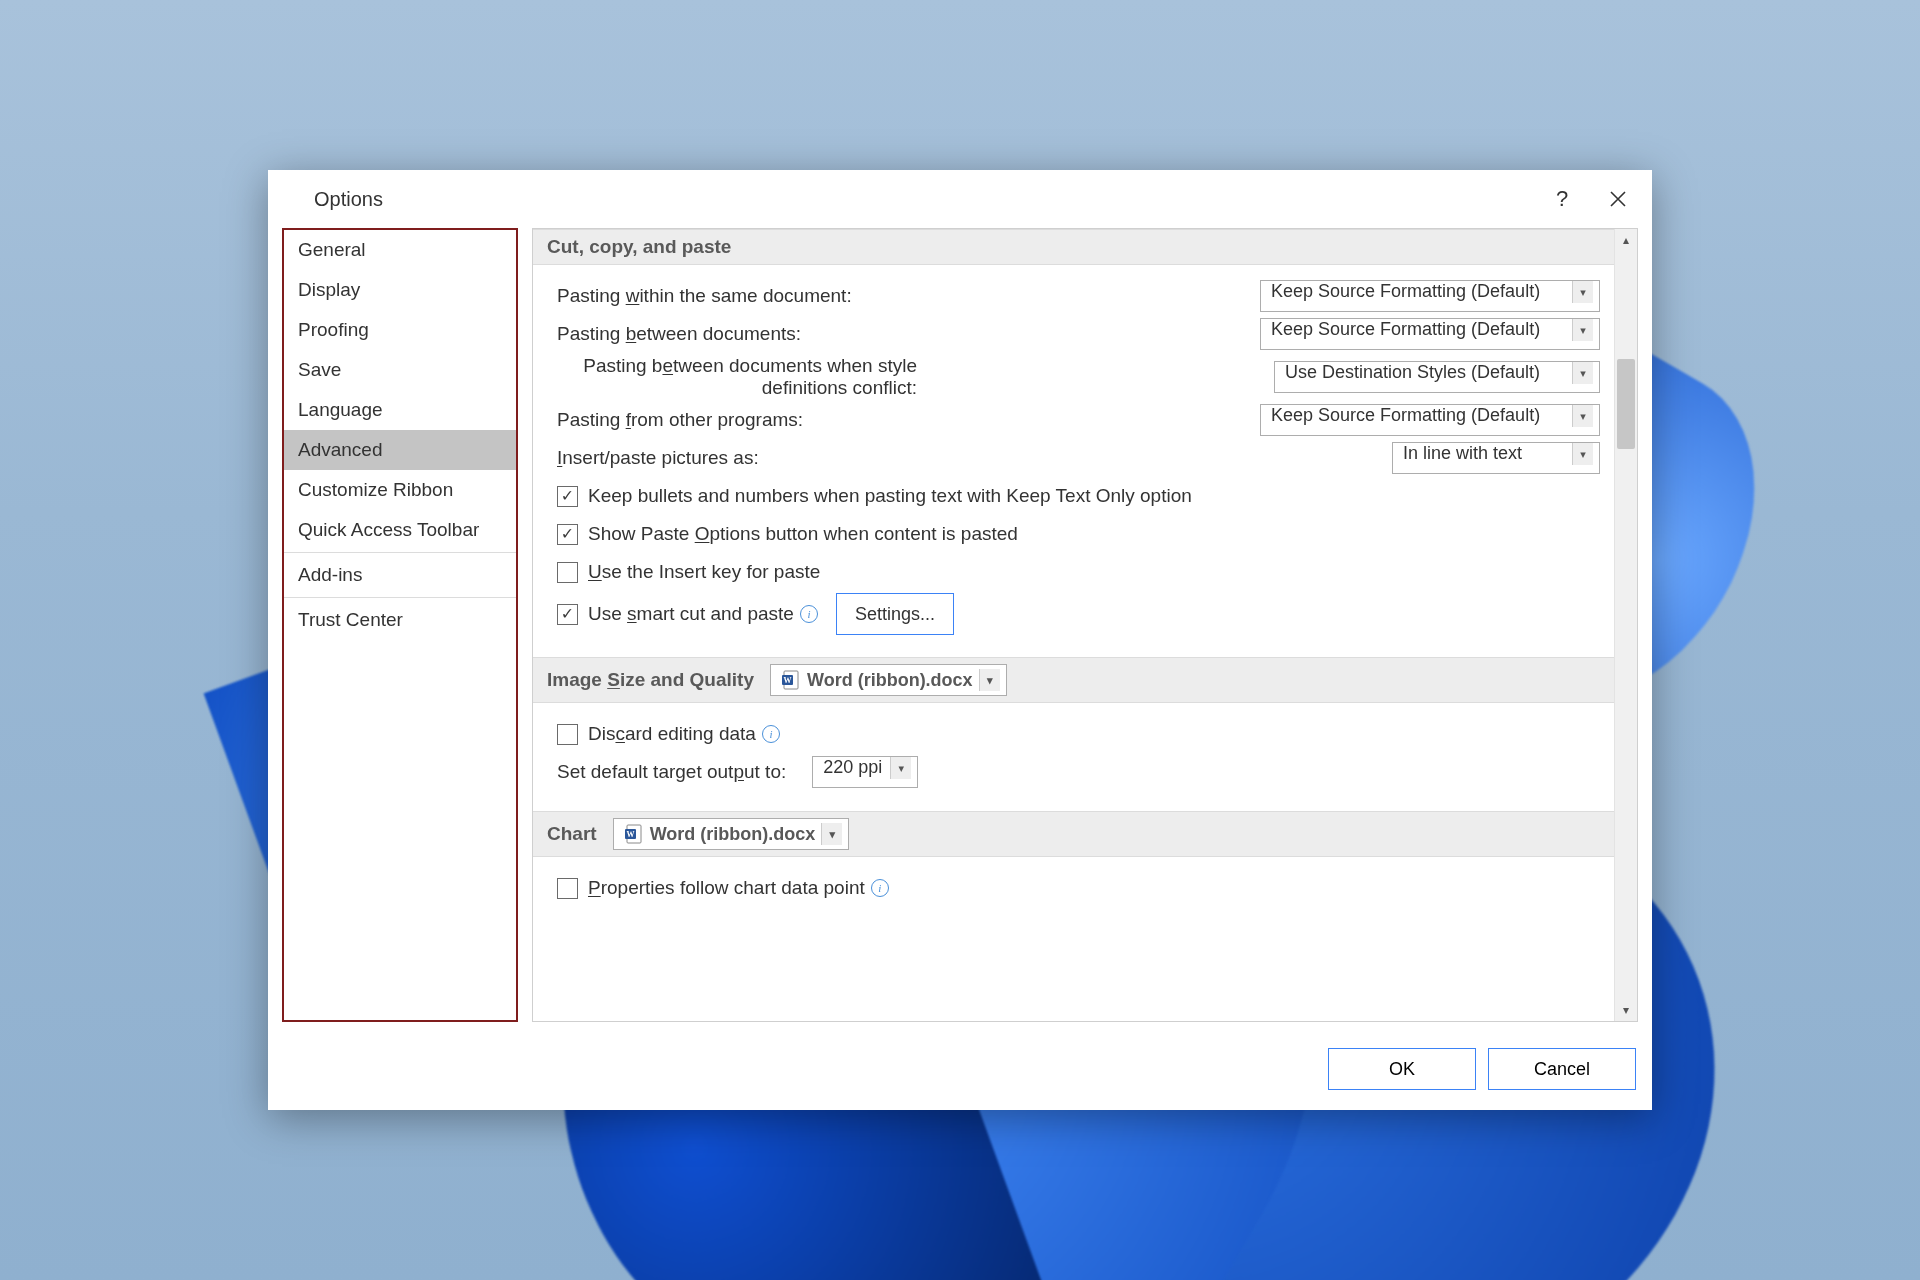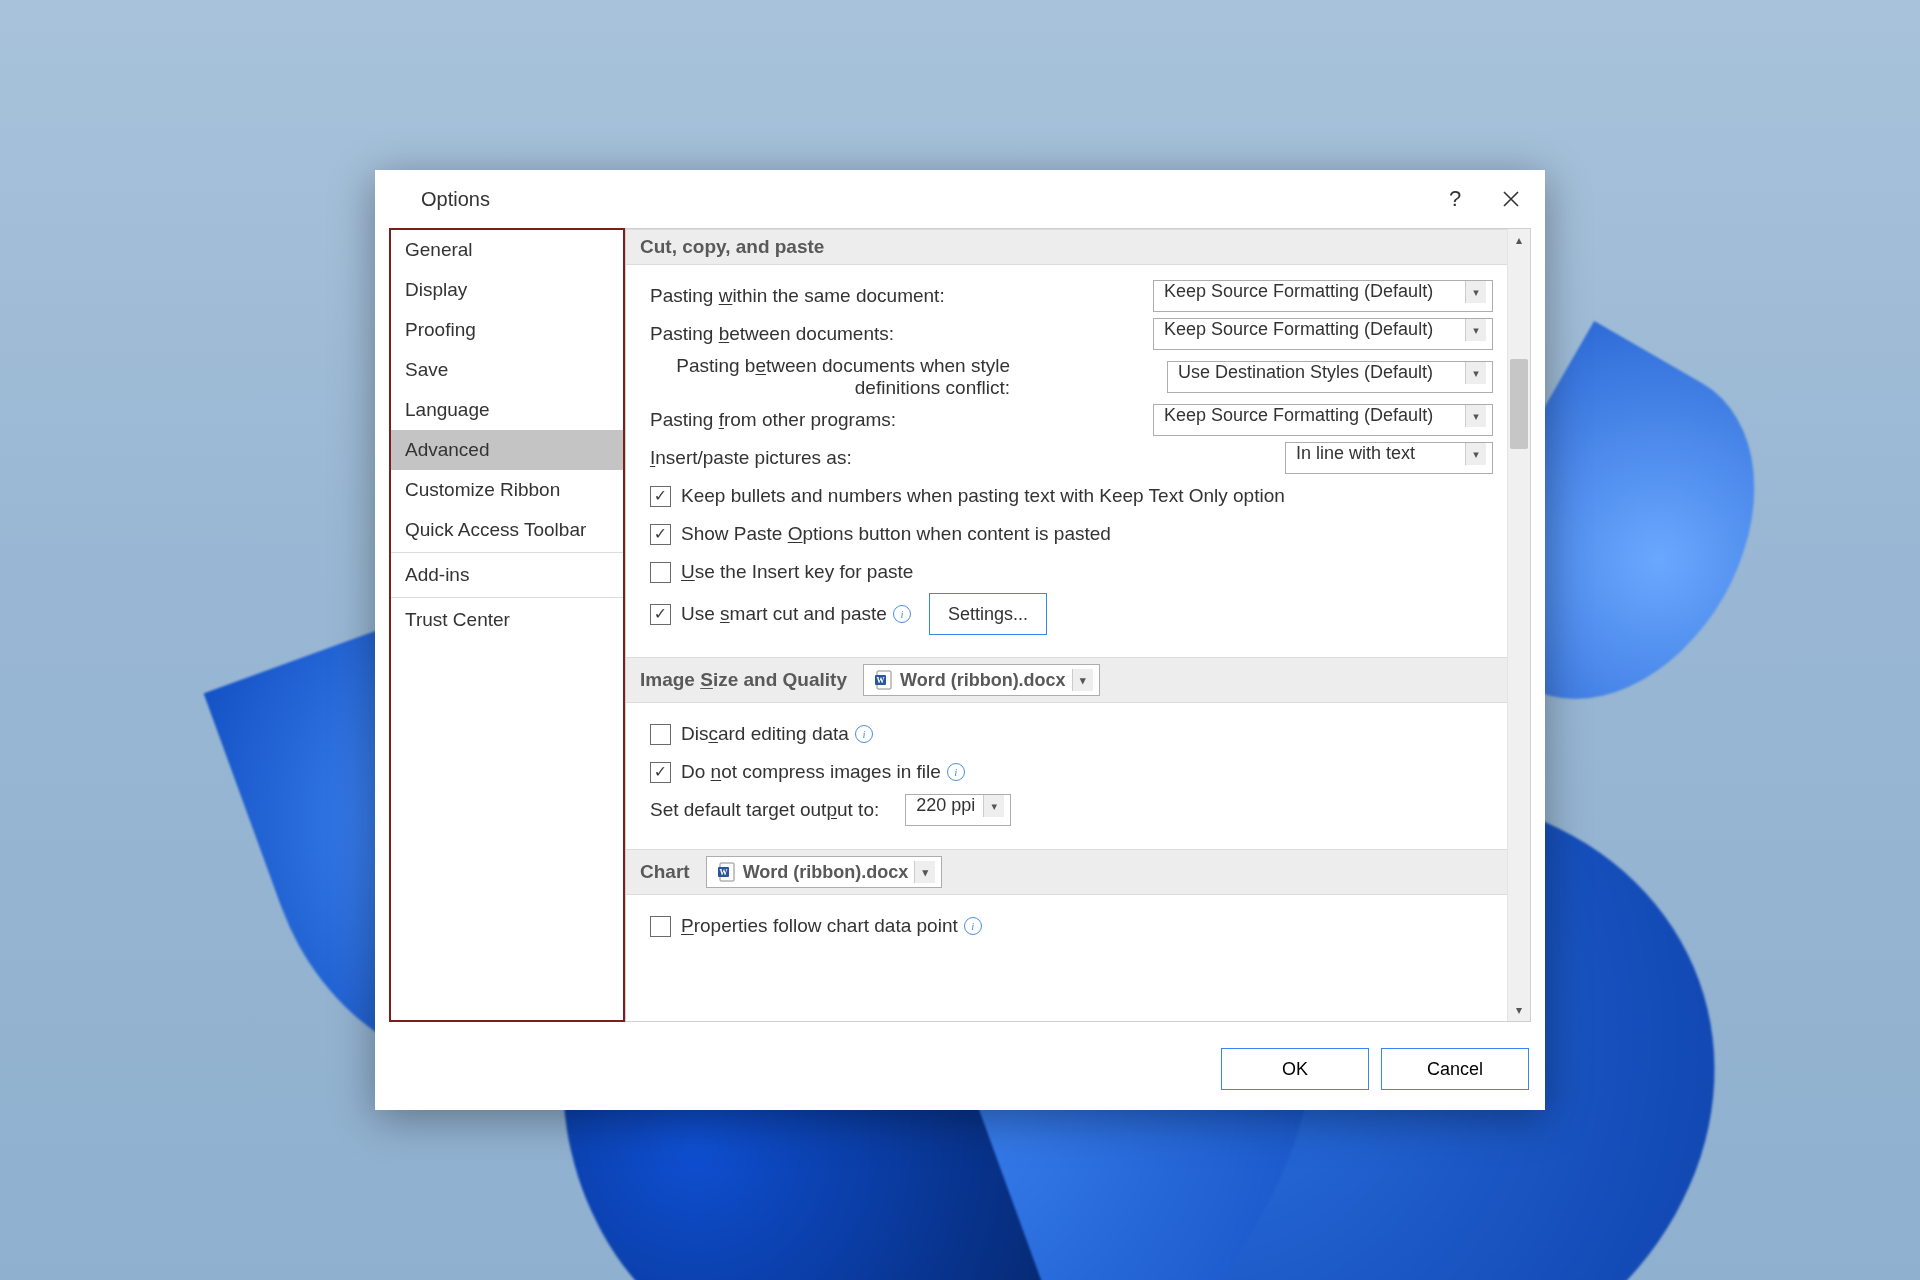--- a/index.html
+++ b/index.html
@@ -26,21 +26,21 @@
     filter: blur(1px);
   }
   .p1 { width: 700px; height: 600px; background: radial-gradient(circle at 30% 30%, #2a6fe0, #0c3fa8); bottom: -120px; right: 200px; transform: rotate(-20deg); }
   .p2 { width: 650px; height: 500px; background: radial-gradient(circle at 40% 20%, #3f86f3, #114dc0); bottom: -60px; right: 550px; transform: rotate(-60deg); }
   .p3 { width: 500px; height: 400px; background: radial-gradient(circle at 50% 30%, #0f4fd1, #062a75); bottom: -40px; right: 900px; transform: rotate(-110deg); }
   .p4 { width: 450px; height: 350px; background: radial-gradient(circle at 50% 30%, #4e97ff, #1452c6); bottom: 260px; left: 220px; transform: rotate(70deg); }
   .p5 { width: 350px; height: 250px; background: radial-gradient(circle at 50% 30%, #6aa8ff, #2e6bd7); top: 410px; right: 130px; transform: rotate(120deg); }
 
   .dialog {
     position: relative;
-    width: 1170px;
+    width: 1384px;
     height: 940px;
     background: #ffffff;
     box-shadow: 0 8px 40px rgba(0,0,0,0.35);
     display: flex;
     flex-direction: column;
     z-index: 10;
   }
   .titlebar {
     height: 58px;
     display: flex;
@@ -85,20 +85,21 @@
     background: #c4c4c4;
   }
   .side-divider {
     height: 1px;
     background: #dcdcdc;
     margin: 2px 0;
   }
 
   .content-wrap {
     flex: 1;
+    margin-left: 14px;
     display: flex;
     border: 1px solid #cfcfcf;
     position: relative;
     min-width: 0;
   }
   .content {
     flex: 1;
     overflow: hidden;
     padding: 0 0 10px 0;
     font-size: 19px;
@@ -368,25 +369,20 @@
               <span class="dd-arrow">▾</span>
             </span>
           </div>
           <div class="section-body">
             <div class="row">
               <span class="checkbox"></span>
               <span>Dis<span class="u">c</span>ard editing data</span>
               <span class="info-icon"></span>
             </div>
             <div class="row">
-              <span class="checkbox checked"></span>
-              <span>Do <span class="u">n</span>ot compress images in file</span>
-              <span class="info-icon"></span>
-            </div>
-            <div class="row">
               <span class="row-label">Set default target out<span class="u">p</span>ut to:</span>
               <span style="width:8px"></span>
               <span class="dropdown">
                 <span>220 ppi</span>
                 <span class="dd-arrow">▾</span>
               </span>
             </div>
           </div>
 
           <div class="section-header">

